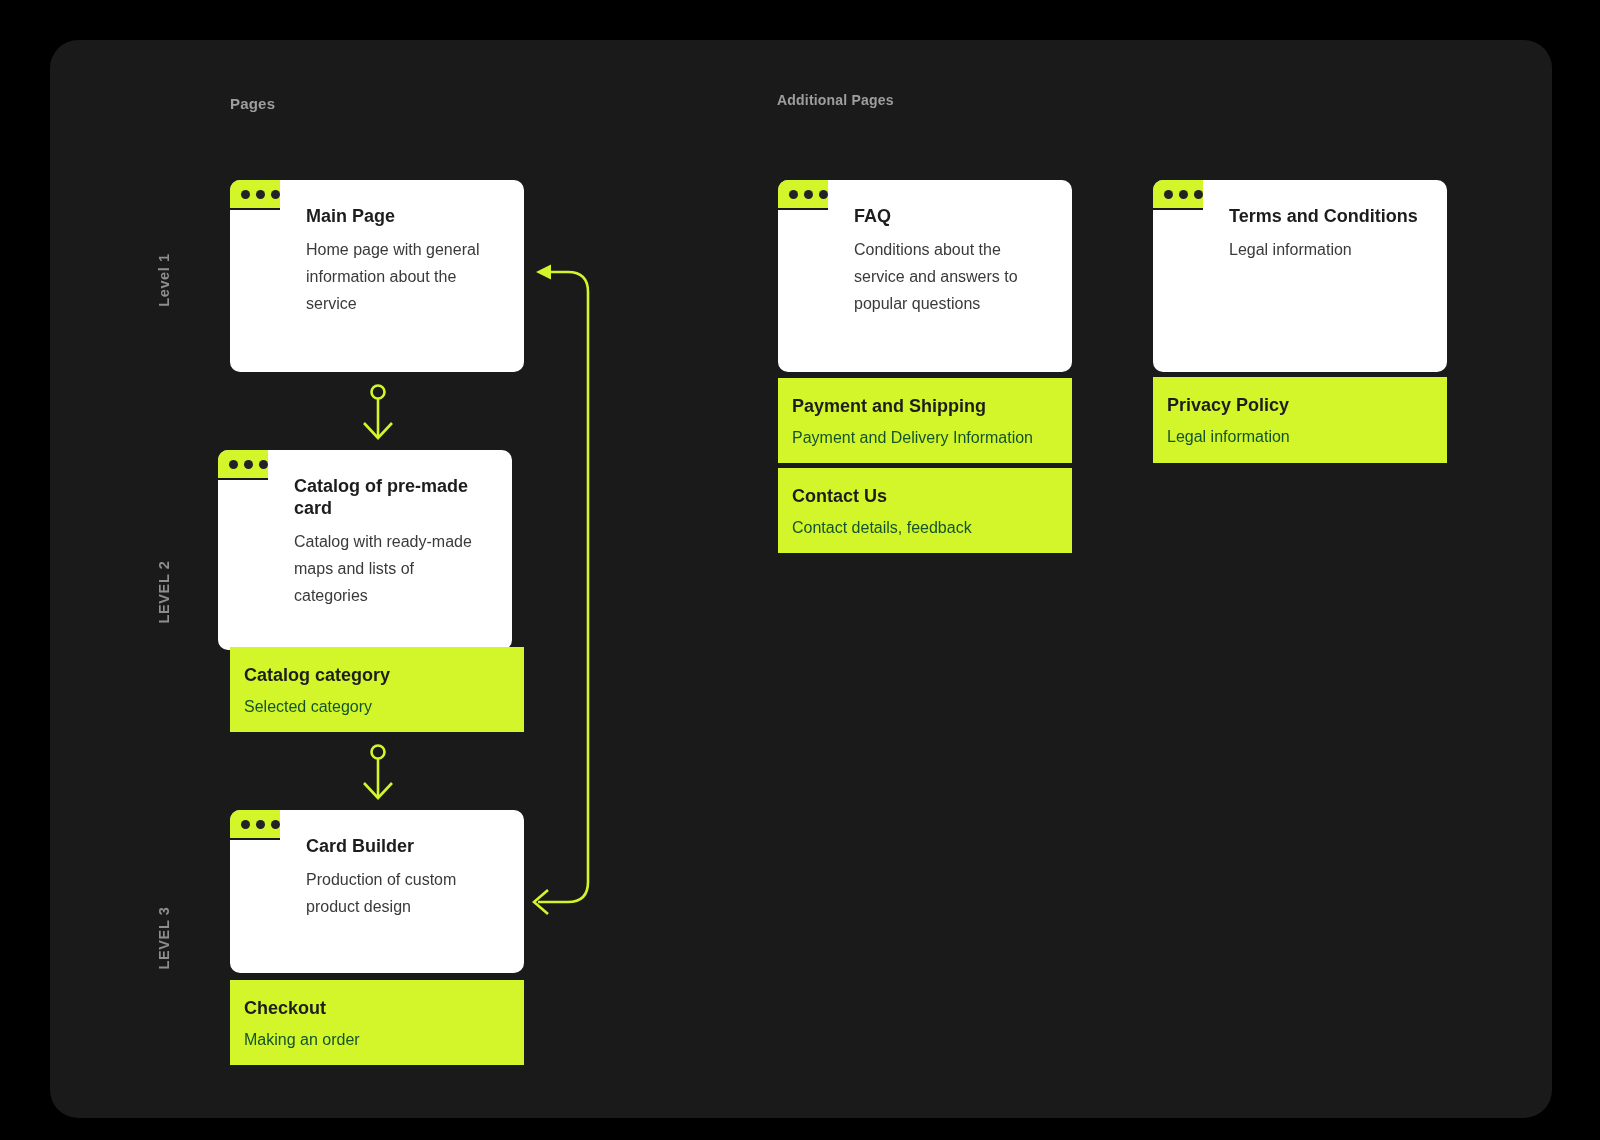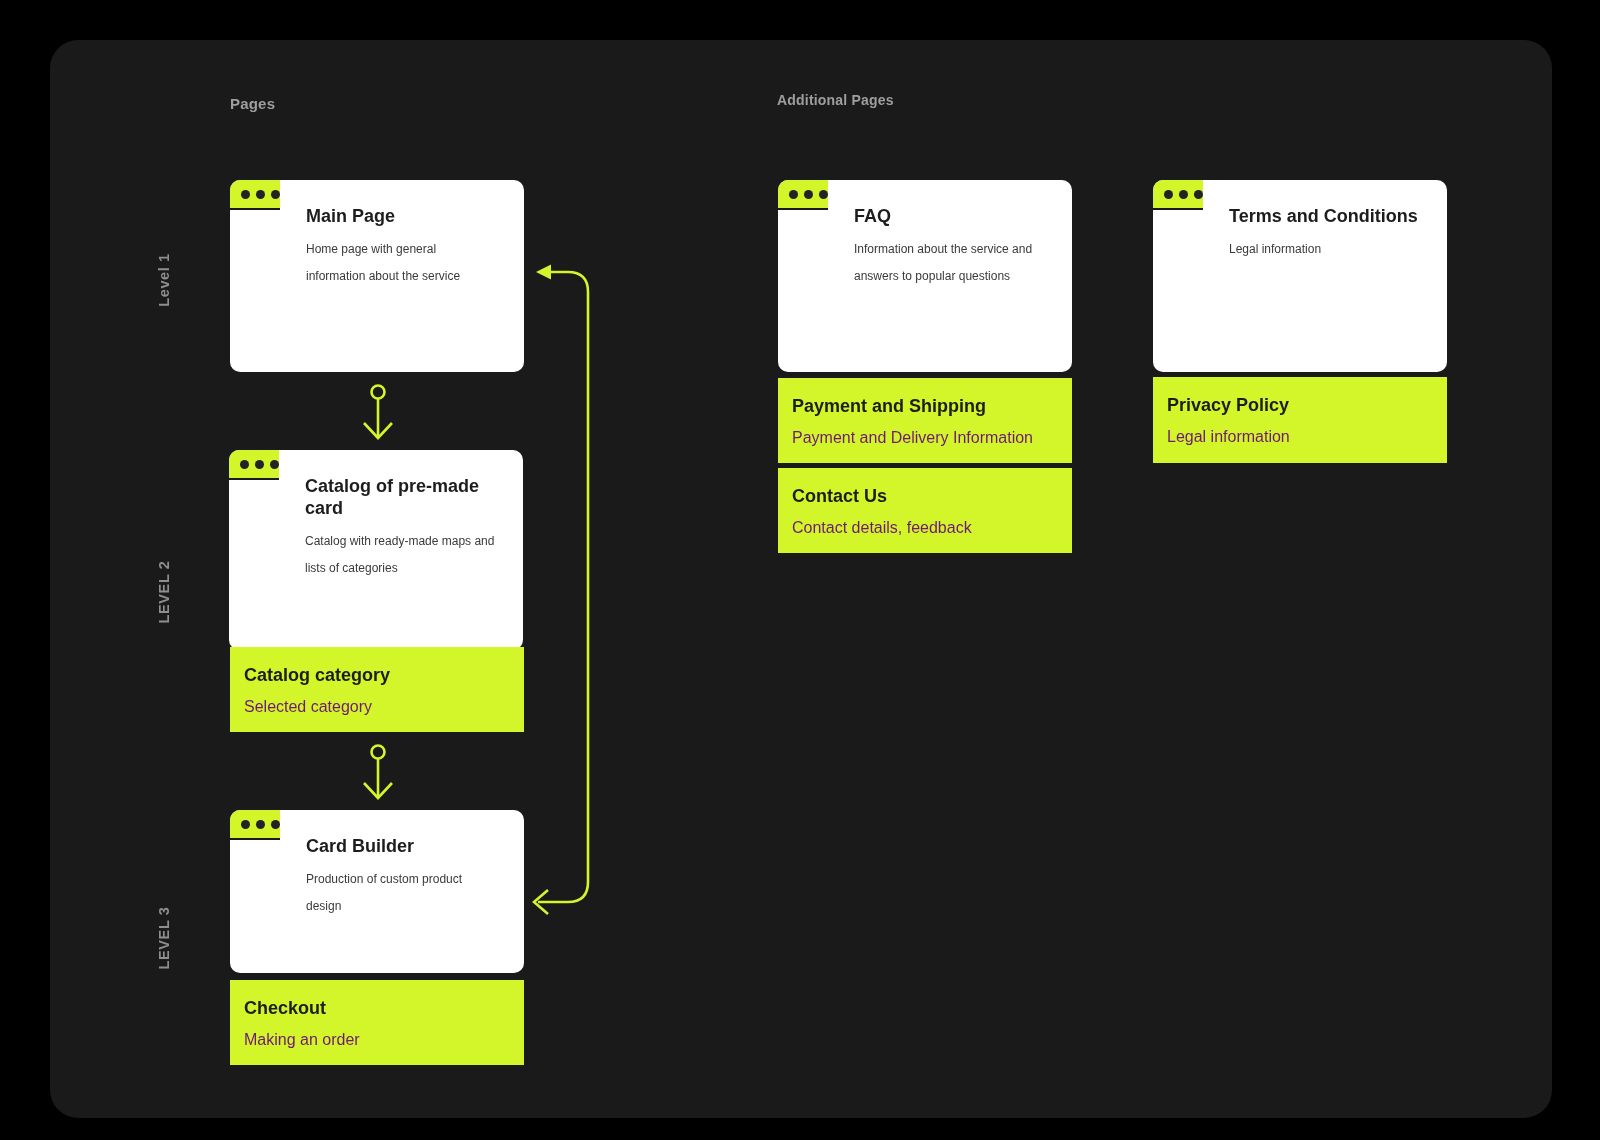--- a/index.html
+++ b/index.html
@@ -32,27 +32,27 @@
     overflow:hidden;display:flex;flex-direction:row;
   }
   .chrome{
     height:28px;flex:0 0 28px;background:var(--accent);
     border-bottom:2px solid #1a1a1b;
     display:flex;align-items:center;gap:6px;padding-left:11px;
   }
   .dot{width:9px;height:9px;border-radius:50%;background:#232325;}
   .window-body{padding:25px 26px 0 26px;}
   .win-title{font-size:18px;line-height:22px;font-weight:700;color:#1d1d1f;}
-  .win-desc{margin-top:9px;font-size:12px;line-height:27px;color:#3a3a3c;}
+  .win-desc{margin-top:9px;font-size:16px;line-height:27px;color:#3a3a3c;}
   .subcard{
     position:absolute;width:294px;height:85px;background:var(--accent);
     border-radius:0;padding:17px 14px 0 14px;box-sizing:border-box;
   }
   .sub-title{font-size:18px;line-height:22px;font-weight:700;color:#1d1d1f;}
-  .sub-desc{margin-top:11px;font-size:16px;line-height:20px;color:#701a75;}
+  .sub-desc{margin-top:11px;font-size:16px;line-height:20px;color:#14532d;}
   .overlay{position:absolute;left:0;top:0;pointer-events:none;}
   .overlay *{vector-effect:non-scaling-stroke;}
 </style>
 </head>
 <body>
 
 <div class="canvas" style="--accent:#d2f629;">
 
   <div class="col-header pages-header">Pages</div>
   <div class="col-header additional-header">Additional Pages</div>
@@ -66,21 +66,21 @@
       <span class="dot"></span>
       <span class="dot"></span>
       <span class="dot"></span>
     </div>
     <div class="window-body">
       <div class="win-title">Main Page</div>
       <div class="win-desc">Home page with general information about the service</div>
     </div>
   </div>
 
-  <div class="window" style="left:179px;top:410px;height:200px;justify-content:center;">
+  <div class="window" style="left:168px;top:410px;height:200px;justify-content:center;">
     <div class="chrome">
       <span class="dot"></span>
       <span class="dot"></span>
       <span class="dot"></span>
     </div>
     <div class="window-body">
       <div class="win-title">Catalog of pre-made card</div>
       <div class="win-desc">Catalog with ready-made maps and lists of categories</div>
     </div>
   </div>
@@ -106,21 +106,21 @@
   </div>
 
   <div class="window" style="left:728px;top:140px;height:192px;">
     <div class="chrome">
       <span class="dot"></span>
       <span class="dot"></span>
       <span class="dot"></span>
     </div>
     <div class="window-body">
       <div class="win-title">FAQ</div>
-      <div class="win-desc">Information about the service and answers to popular questions</div>
+      <div class="win-desc">Conditions about the service and answers to popular questions</div>
     </div>
   </div>
   <div class="subcard" style="left:728px;top:338px;">
     <div class="sub-title">Payment and Shipping</div>
     <div class="sub-desc">Payment and Delivery Information</div>
   </div>
   <div class="subcard" style="left:728px;top:428px;">
     <div class="sub-title">Contact Us</div>
     <div class="sub-desc">Contact details, feedback</div>
   </div>

